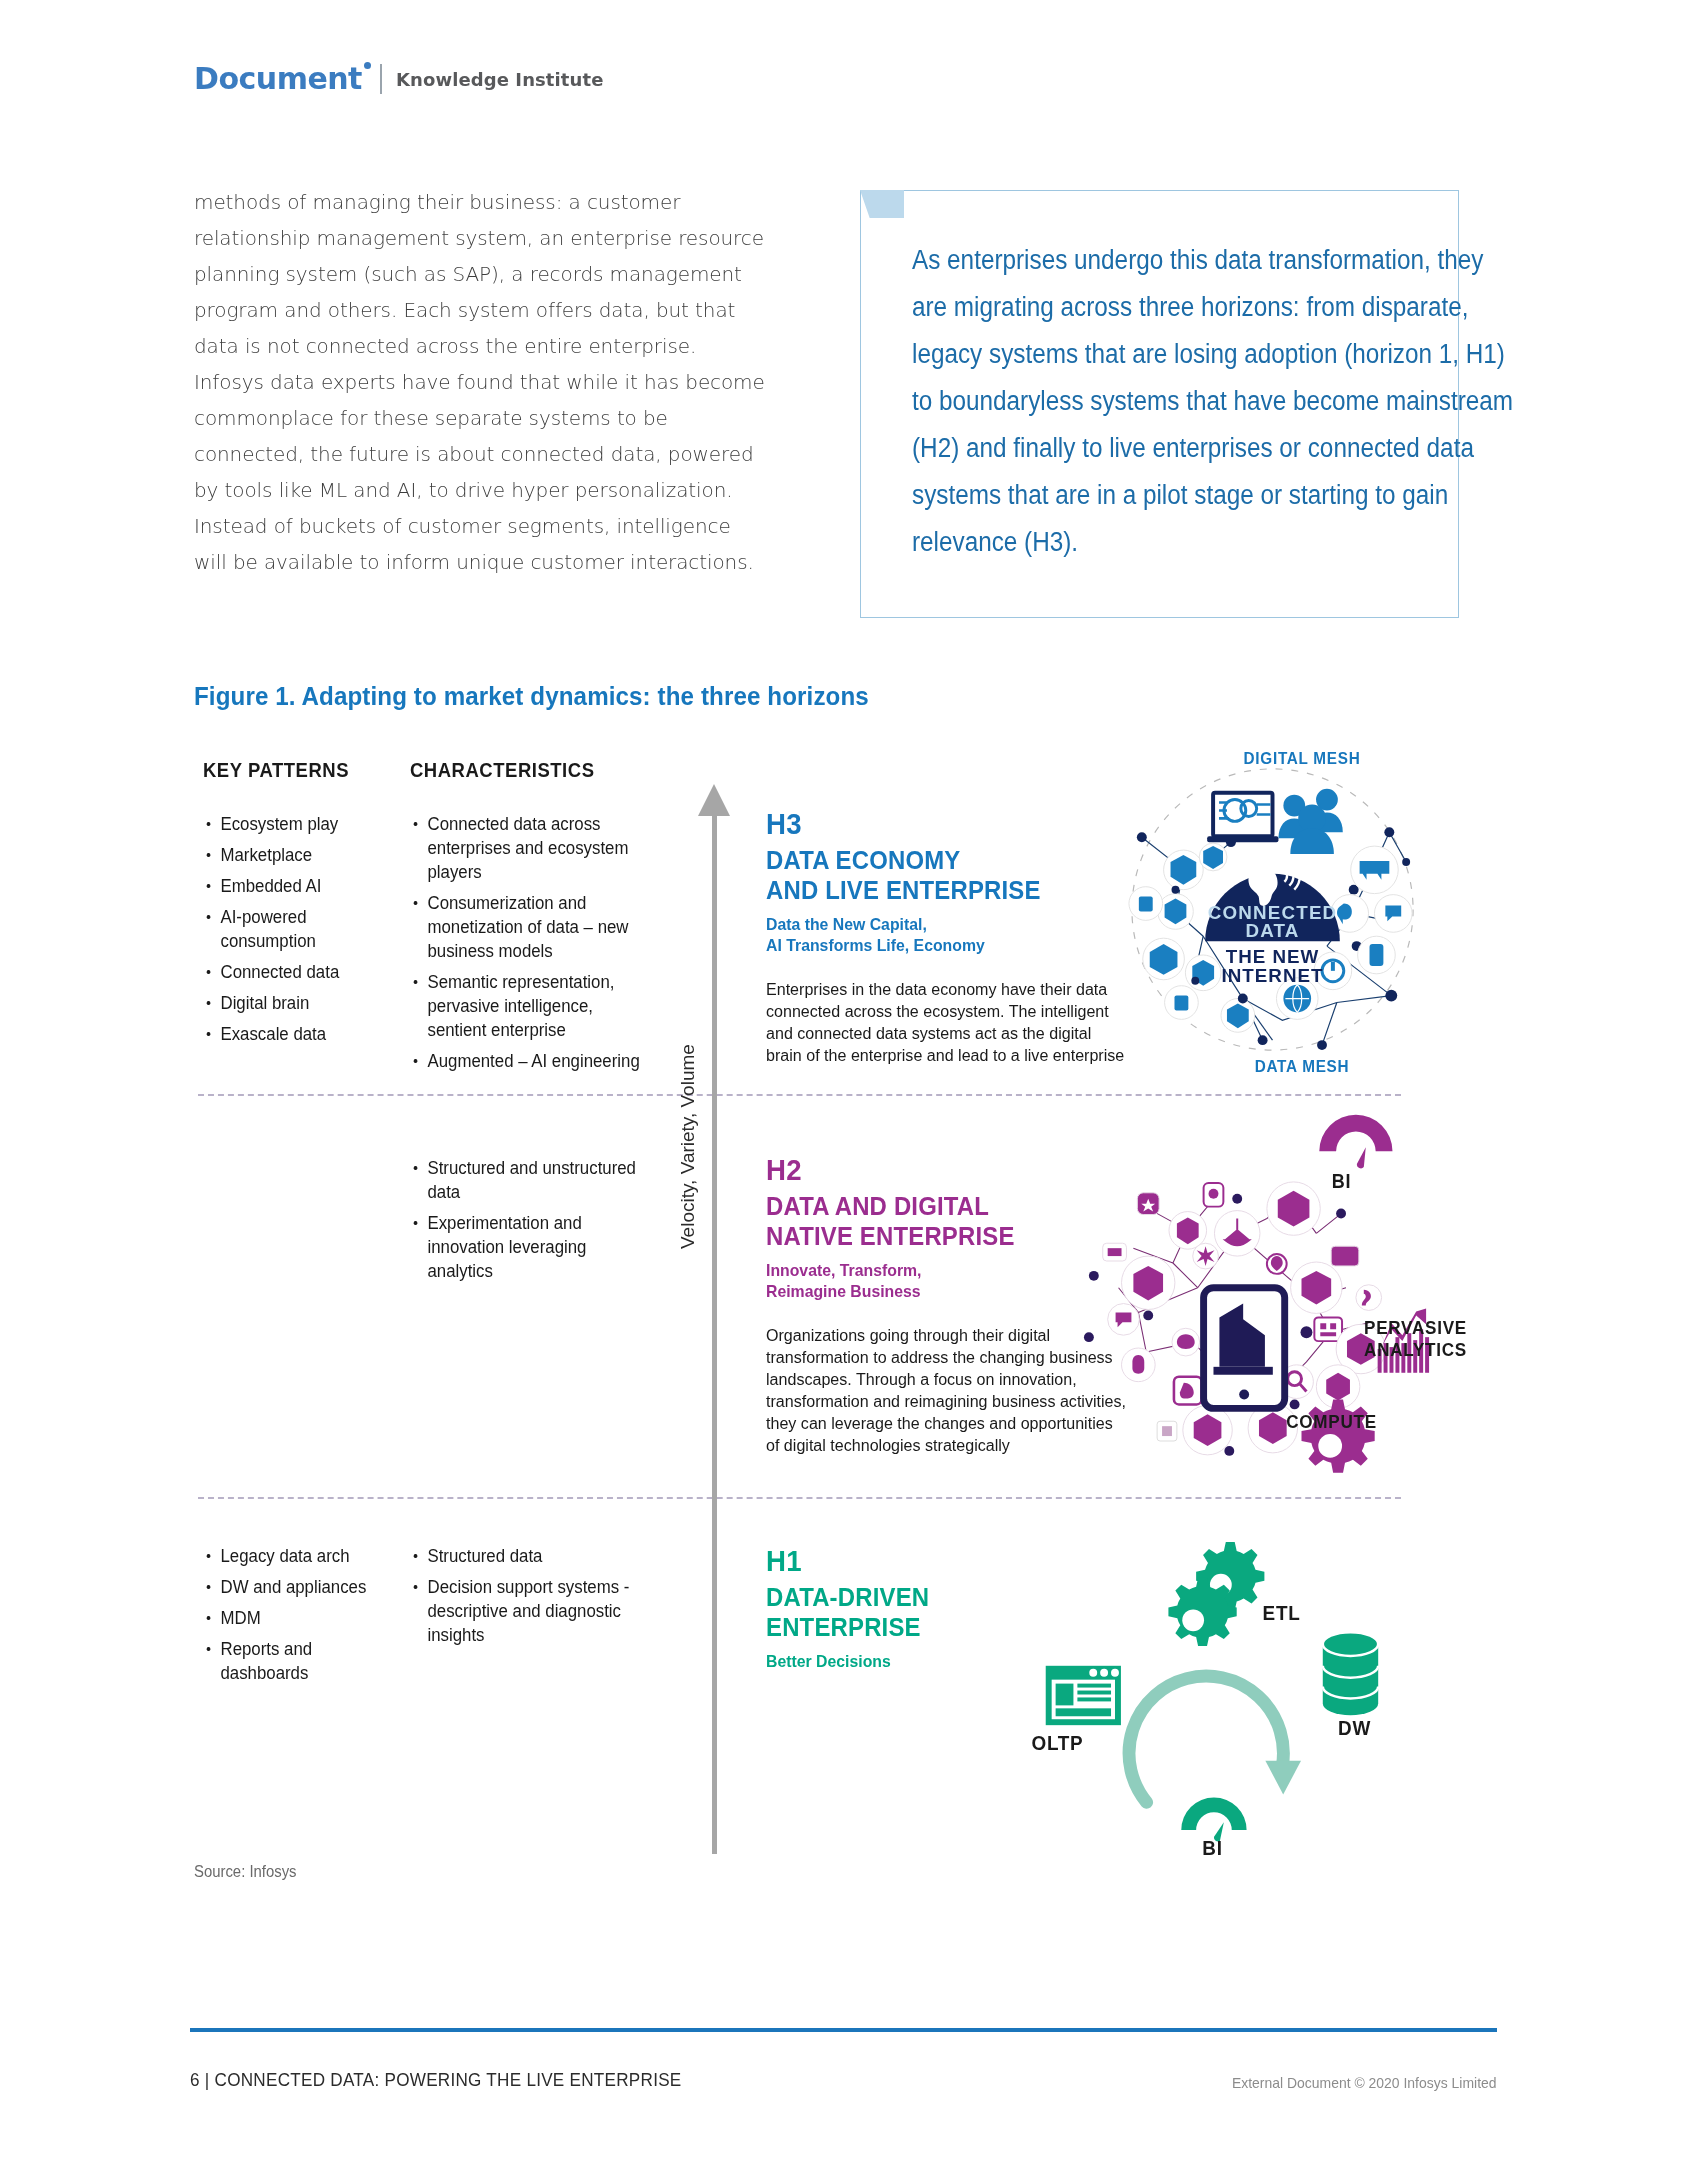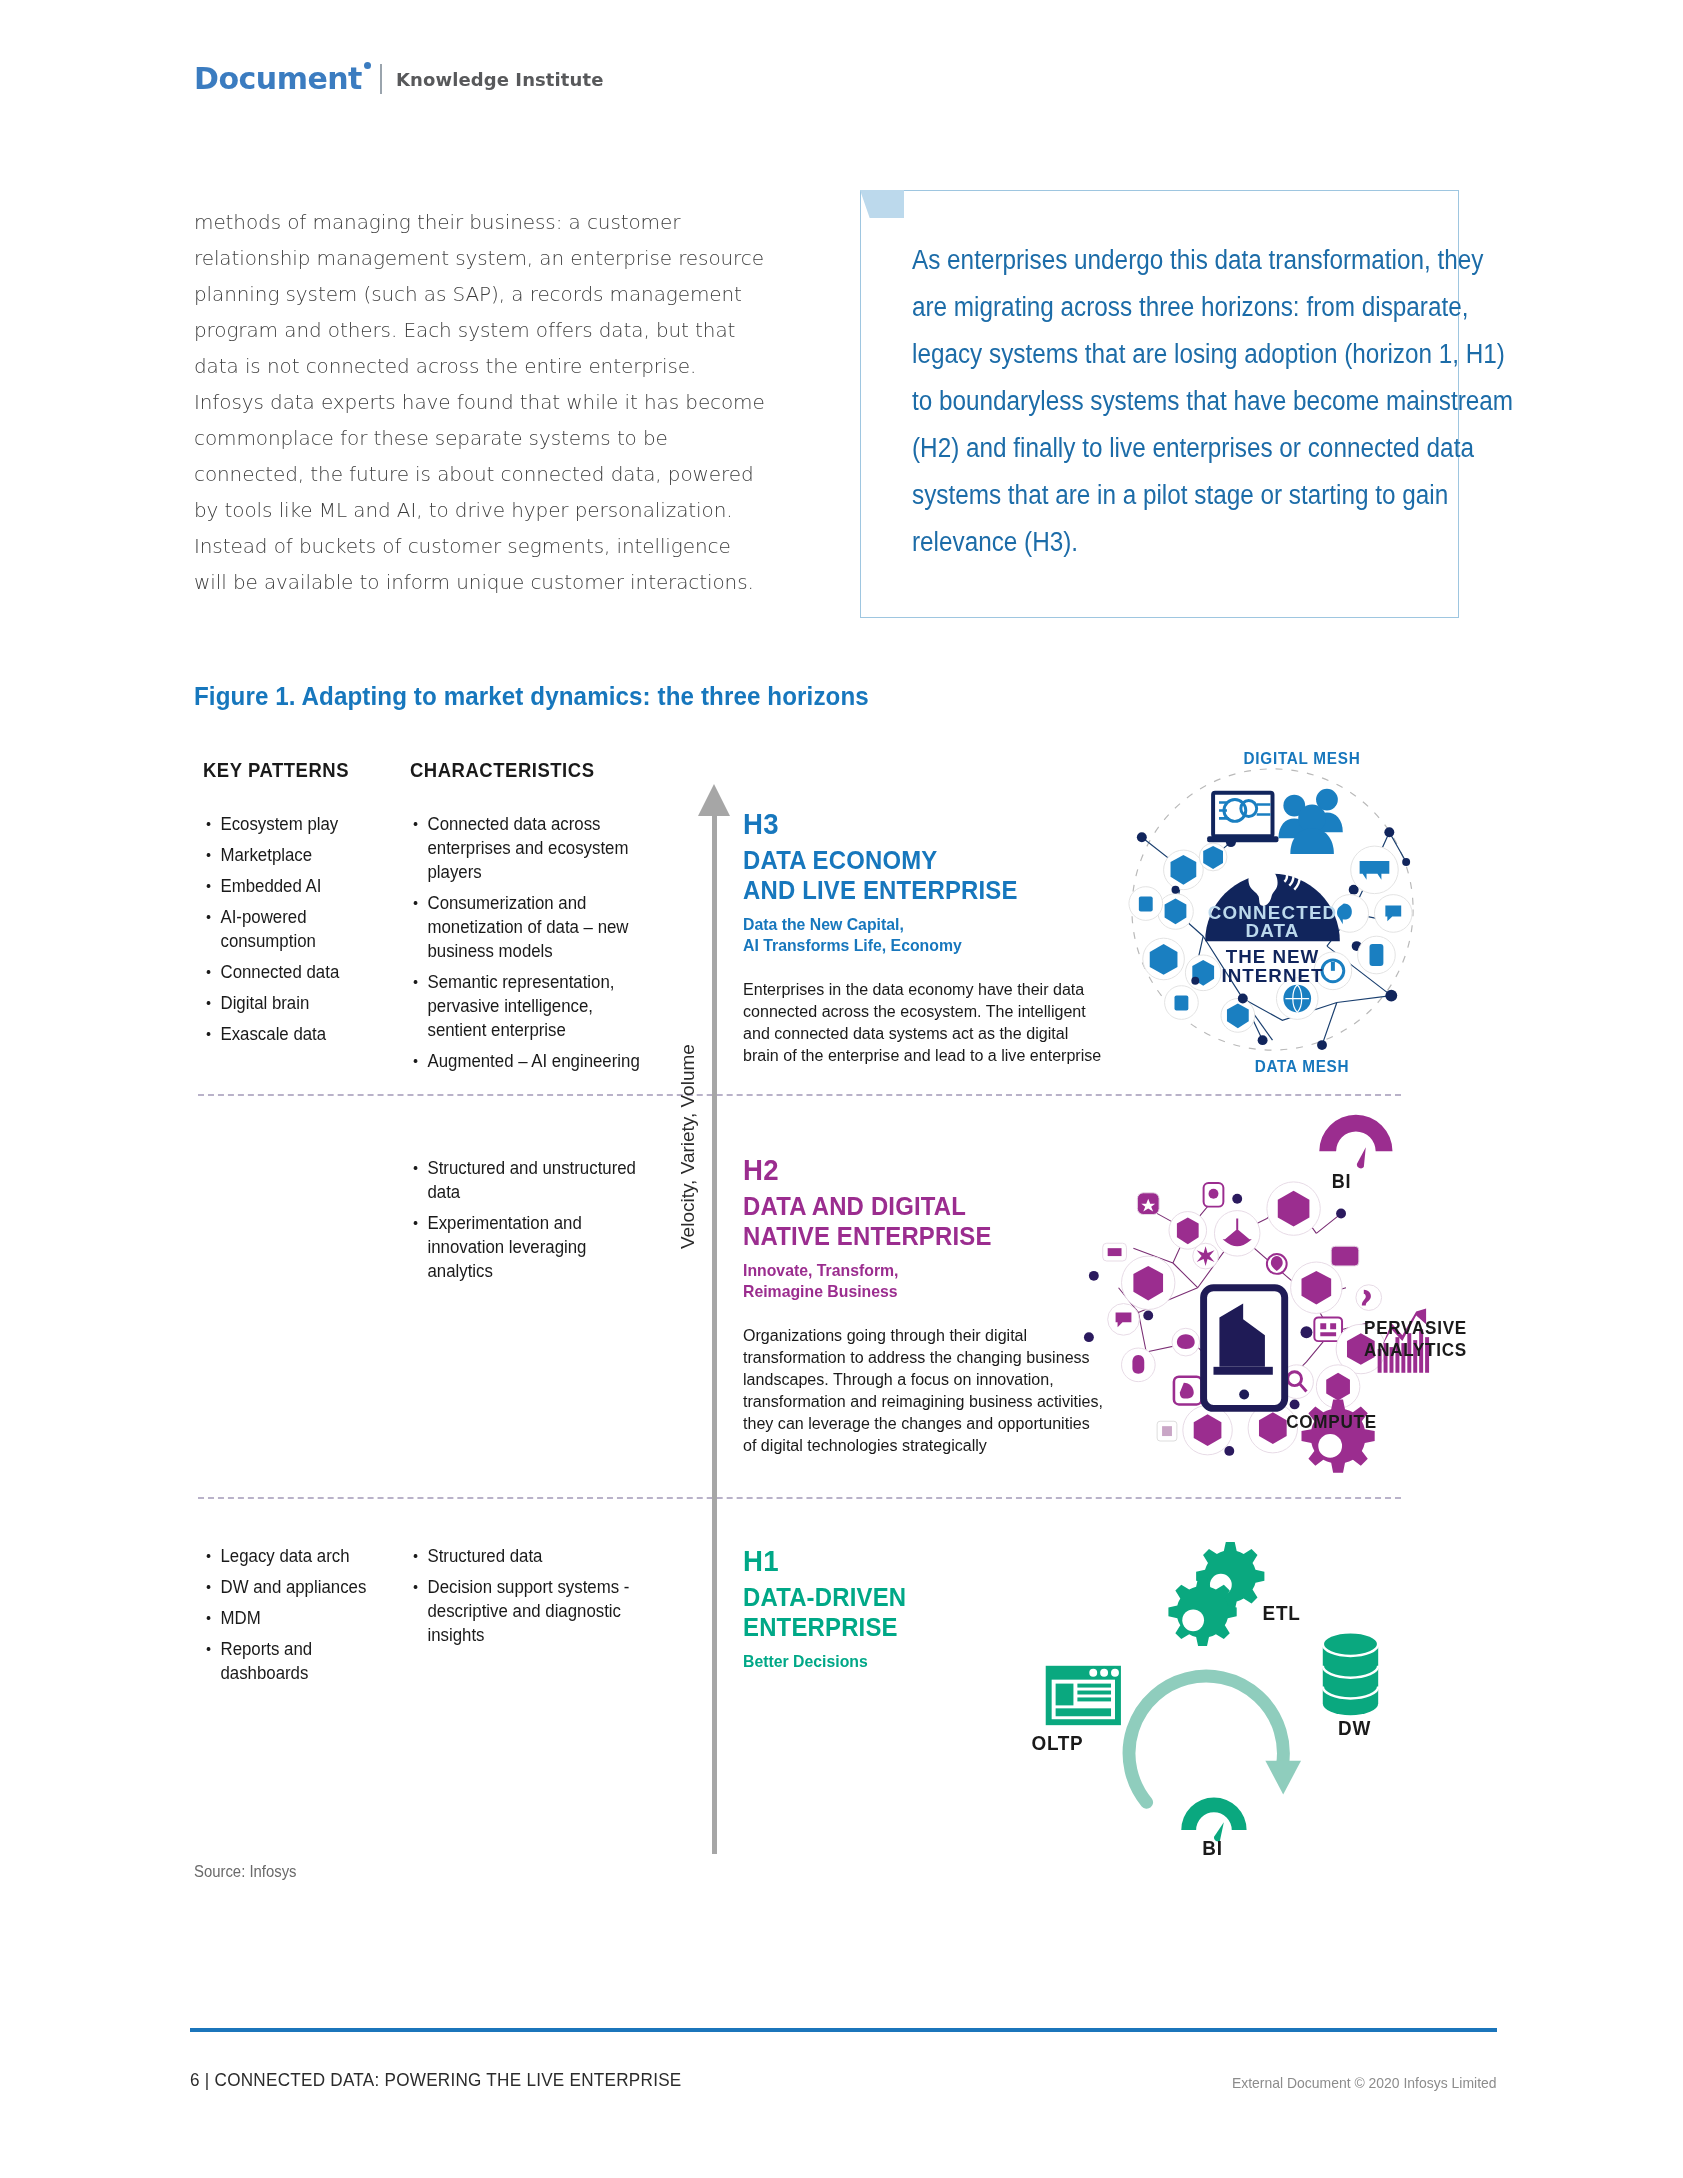--- a/index.html
+++ b/index.html
@@ -29,21 +29,20 @@
     font-family:"DejaVu Sans", sans-serif;
     font-size:18px;font-weight:700;color:#58595b;letter-spacing:0.1px;text-align:center;
   }
 
   
   .body-copy{
     position:absolute;left:194px;top:184px;width:574px;
     font-family:"DejaVu Sans", sans-serif;
     font-size:20px;line-height:36px;color:#3d3d3d;font-weight:300;
     letter-spacing:-0.1px;
-    margin-top:20px;
   }
 
   
   .callout{
     position:absolute;left:860px;top:190px;width:599px;height:428px;
     border:1.5px solid #9ec6e0;background:#ffffff;box-sizing:border-box;
   }
   .callout-tag{
     position:absolute;left:860px;top:190px;width:44px;height:28px;
     background:#bcd9ec;
@@ -105,21 +104,21 @@
     border-bottom:32px solid #a6a6a6;
   }
   .axis-label{
     position:absolute;left:677px;top:1249px;
     font-family:"Liberation Sans Narrow","Liberation Sans",sans-serif;
     font-size:19px;color:#2b2b2b;white-space:nowrap;
     transform:rotate(-90deg);transform-origin:left top;
   }
 
   
-  .hz{position:absolute;width:366px;}
+  .hz{position:absolute;width:366px;margin-left:23px;}
   .hz-code{
     font-family:"Liberation Sans Narrow","Liberation Sans",sans-serif;
     font-weight:700;font-size:30px;line-height:34px;letter-spacing:0.3px;
     transform:scaleX(0.92);transform-origin:left top;
   }
   .hz-title{
     font-family:"Liberation Sans Narrow","Liberation Sans",sans-serif;
     font-weight:700;font-size:26px;line-height:30px;letter-spacing:0.2px;
     margin-top:4px;transform:scaleX(0.92);transform-origin:left top;
   }

